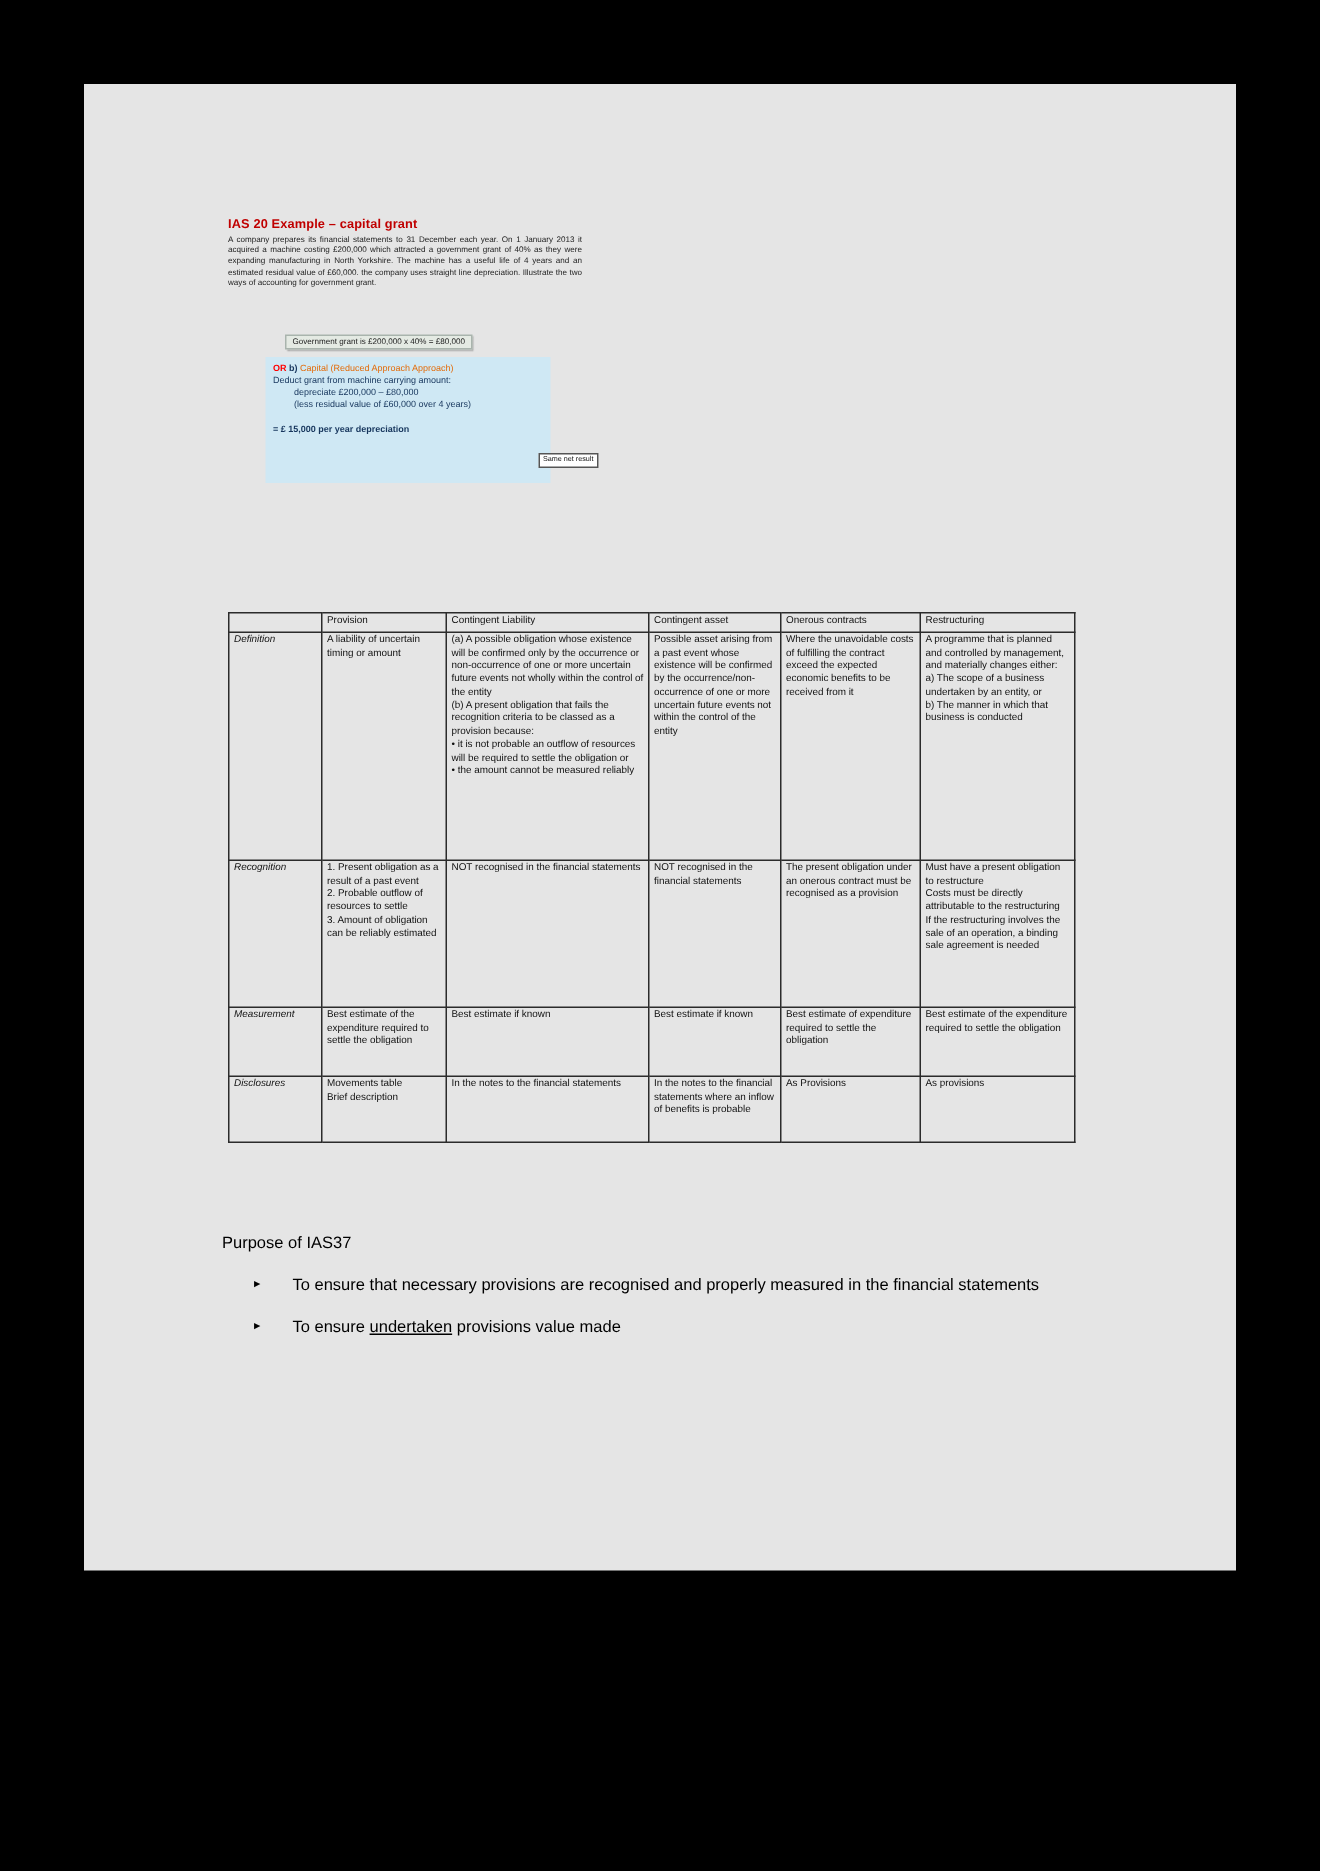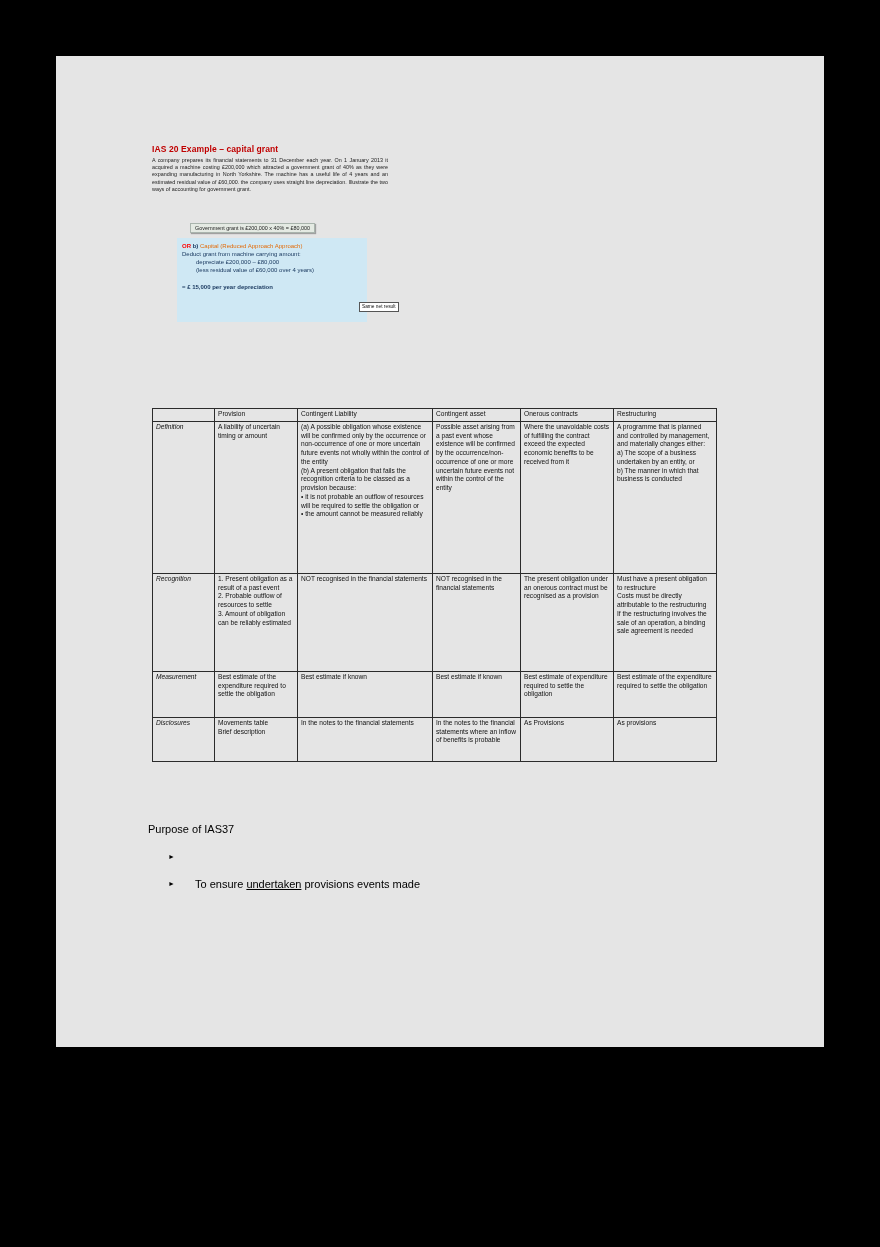--- a/index.html
+++ b/index.html
@@ -154,21 +154,22 @@
         <td class="cell">As provisions</td>
       </tr>
     </tbody>
   </table>
 
   <section class="notes">
     <p class="purpose">Purpose of IAS37</p>
 
     <div class="bullet">
       <span class="bmark">►</span>
+      <span class="btext"><span>To ensure that necessary provisions are recognised and properly measured in the financial statements</span><span class="u"></span><span></span></span>
     </div>
 
     <div class="bullet">
       <span class="bmark">►</span>
-      <span class="btext"><span>To ensure </span><span class="u">undertaken</span><span> provisions events made</span></span>
+      <span class="btext"><span>To ensure </span><span class="u">undertaken</span><span> provisions value made</span></span>
     </div>
   </section>
 
 </div>
 
 </body></html>

